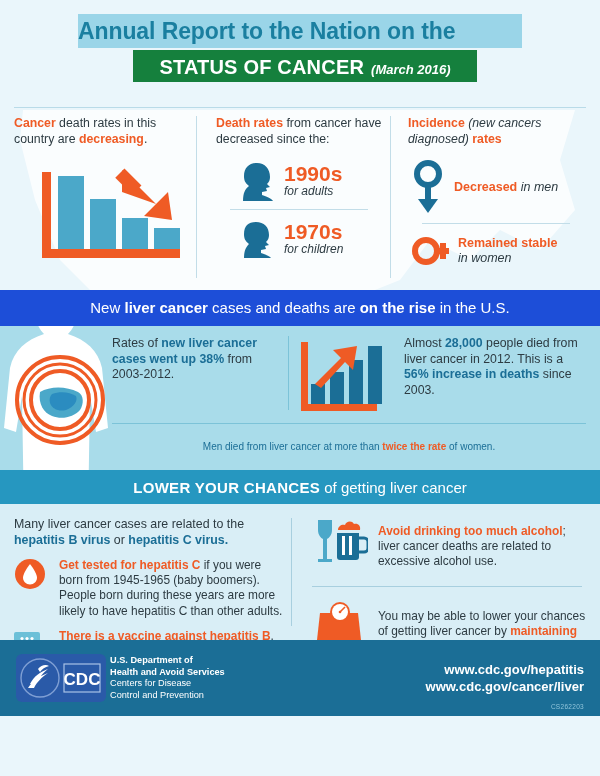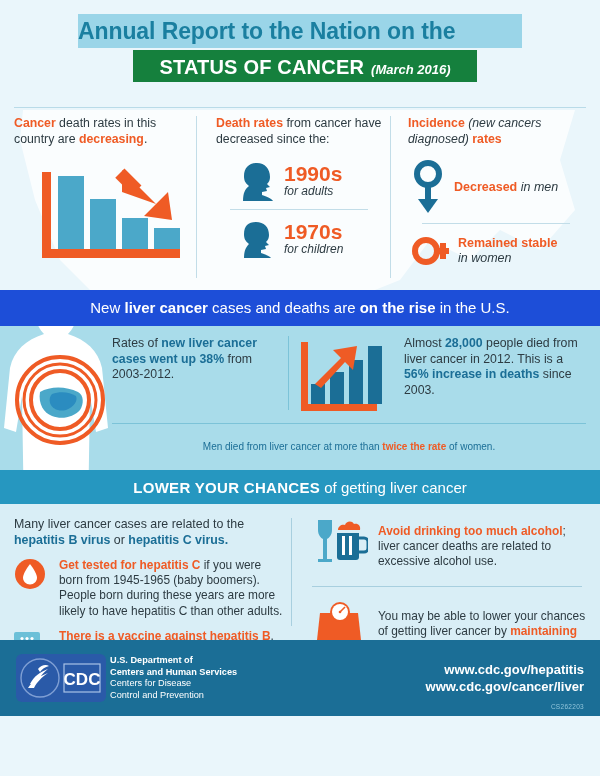--- a/index.html
+++ b/index.html
@@ -453,21 +453,21 @@
     <div class="footer-logo">
       <svg width="90" height="48" viewBox="0 0 90 48">
         <rect x="0" y="0" width="90" height="48" rx="6" fill="#2a5aa8"></rect>
         <circle cx="24" cy="24" r="19" fill="none" stroke="#7f9fd4" stroke-width="1.4"></circle>
         <path fill="#ffffff" d="M14,30 c4,-8 10,-12 18,-15 c-6,5 -9,9 -11,14 Z M12,34 c5,-8 12,-12 20,-15 c-7,5 -11,9 -14,15 Z M22,15 c3,-4 8,-5 11,-3 c-4,1 -7,3 -9,6 Z"></path>
         <rect x="48" y="10" width="36" height="28" fill="none" stroke="#a9c2e6" stroke-width="1.2"></rect>
         <text x="66" y="31" font-family="'Liberation Sans',sans-serif" font-size="17" font-weight="bold" fill="#ffffff" text-anchor="middle">CDC</text>
       </svg>
       <div class="hhs-text">
         <span class="b1">U.S. Department of</span>
-        <span class="b1">Centers and Human Services</span>
+        <span class="b1">Health and Avoid Services</span>
         <span class="b2">Centers for Disease</span>
         <span class="b2">Control and Prevention</span>
       </div>
     </div>
 
     <div class="footer-links">
       <a href="#">www.cdc.gov/hepatitis</a>
       <a href="#">www.cdc.gov/cancer/liver</a>
     </div>
 

